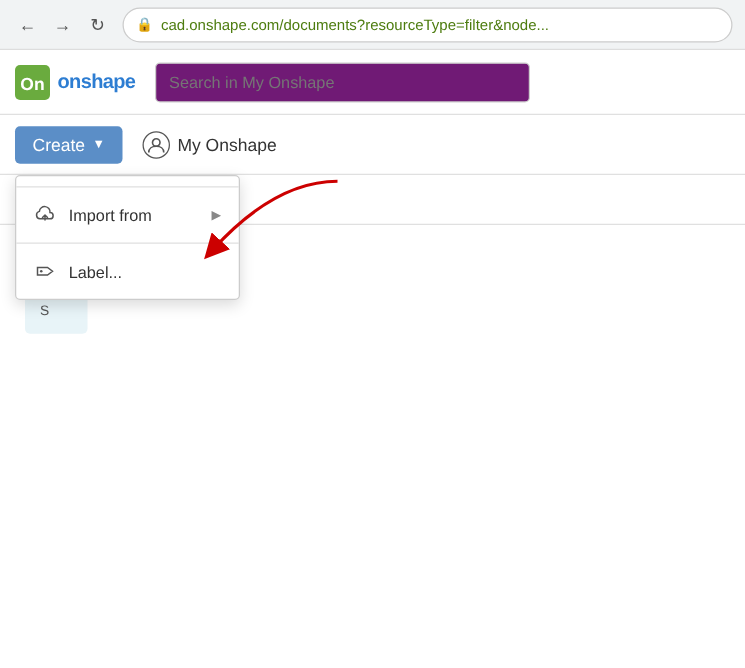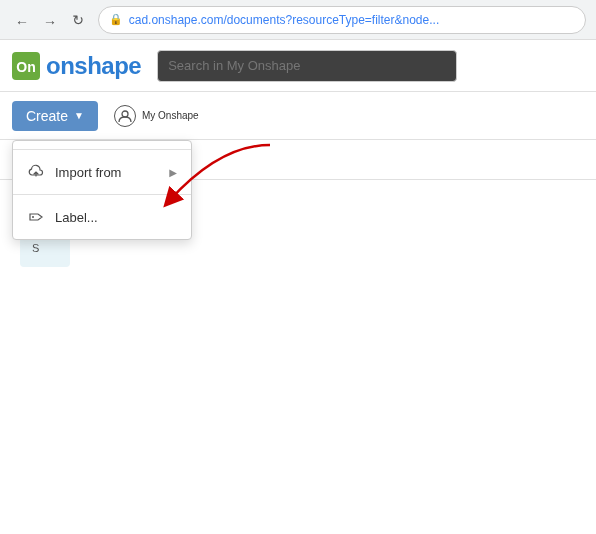--- a/index.html
+++ b/index.html
@@ -69,35 +69,35 @@
     .logo-area {
       display: flex;
       align-items: center;
       gap: 6px;
     }
     .logo-icon {
       width: 28px;
       height: 28px;
     }
     .logo-text {
-      font-size: 24px;
+      font-size: 16px;
       font-weight: bold;
       color: #2d7dd2;
       letter-spacing: -0.5px;
     }
     .search-bar {
       flex: 1;
       max-width: 300px;
       height: 32px;
       border: 1px solid #ccc;
       border-radius: 4px;
       padding: 0 10px;
       font-size: 13px;
       color: #999;
-      background: #404040;
+      background: #701a75;
     }
 
     
     .toolbar {
       background: #fff;
       height: 48px;
       display: flex;
       align-items: center;
       padding: 0 12px;
       gap: 16px;
@@ -113,21 +113,21 @@
       font-size: 14px;
       cursor: pointer;
       display: flex;
       align-items: center;
       gap: 6px;
     }
     .my-onshape {
       display: flex;
       align-items: center;
       gap: 6px;
-      font-size: 10px;
+      font-size: 14px;
       color: #333;
       cursor: pointer;
     }
     .user-icon {
       width: 22px;
       height: 22px;
       border-radius: 50%;
       border: 1.5px solid #555;
       display: flex;
       align-items: center;
@@ -234,21 +234,21 @@
 <body>
 
 <div class="browser-bar">
   <div class="nav-icons">
     <div class="nav-btn">←</div>
     <div class="nav-btn">→</div>
     <div class="nav-btn">↻</div>
   </div>
   <div class="address-bar">
     <span class="lock-icon">🔒</span>
-    <span style="font-size:12px;color:#3b82f6;">cad.onshape.com/documents?resourceType=filter&amp;node...</span>
+    <span style="font-size:12px;color:#4d7c0f;">cad.onshape.com/documents?resourceType=filter&amp;node...</span>
   </div>
 </div>
 
 <div class="app-header">
   <div class="logo-area">
 
     <svg class="logo-icon" viewBox="0 0 28 28" xmlns="http://www.w3.org/2000/svg">
       <rect width="28" height="28" rx="4" fill="#6aab3e"></rect>
       <text x="14" y="20" text-anchor="middle" font-size="14" font-weight="bold" fill="white" font-family="Arial">On</text>
     </svg>

